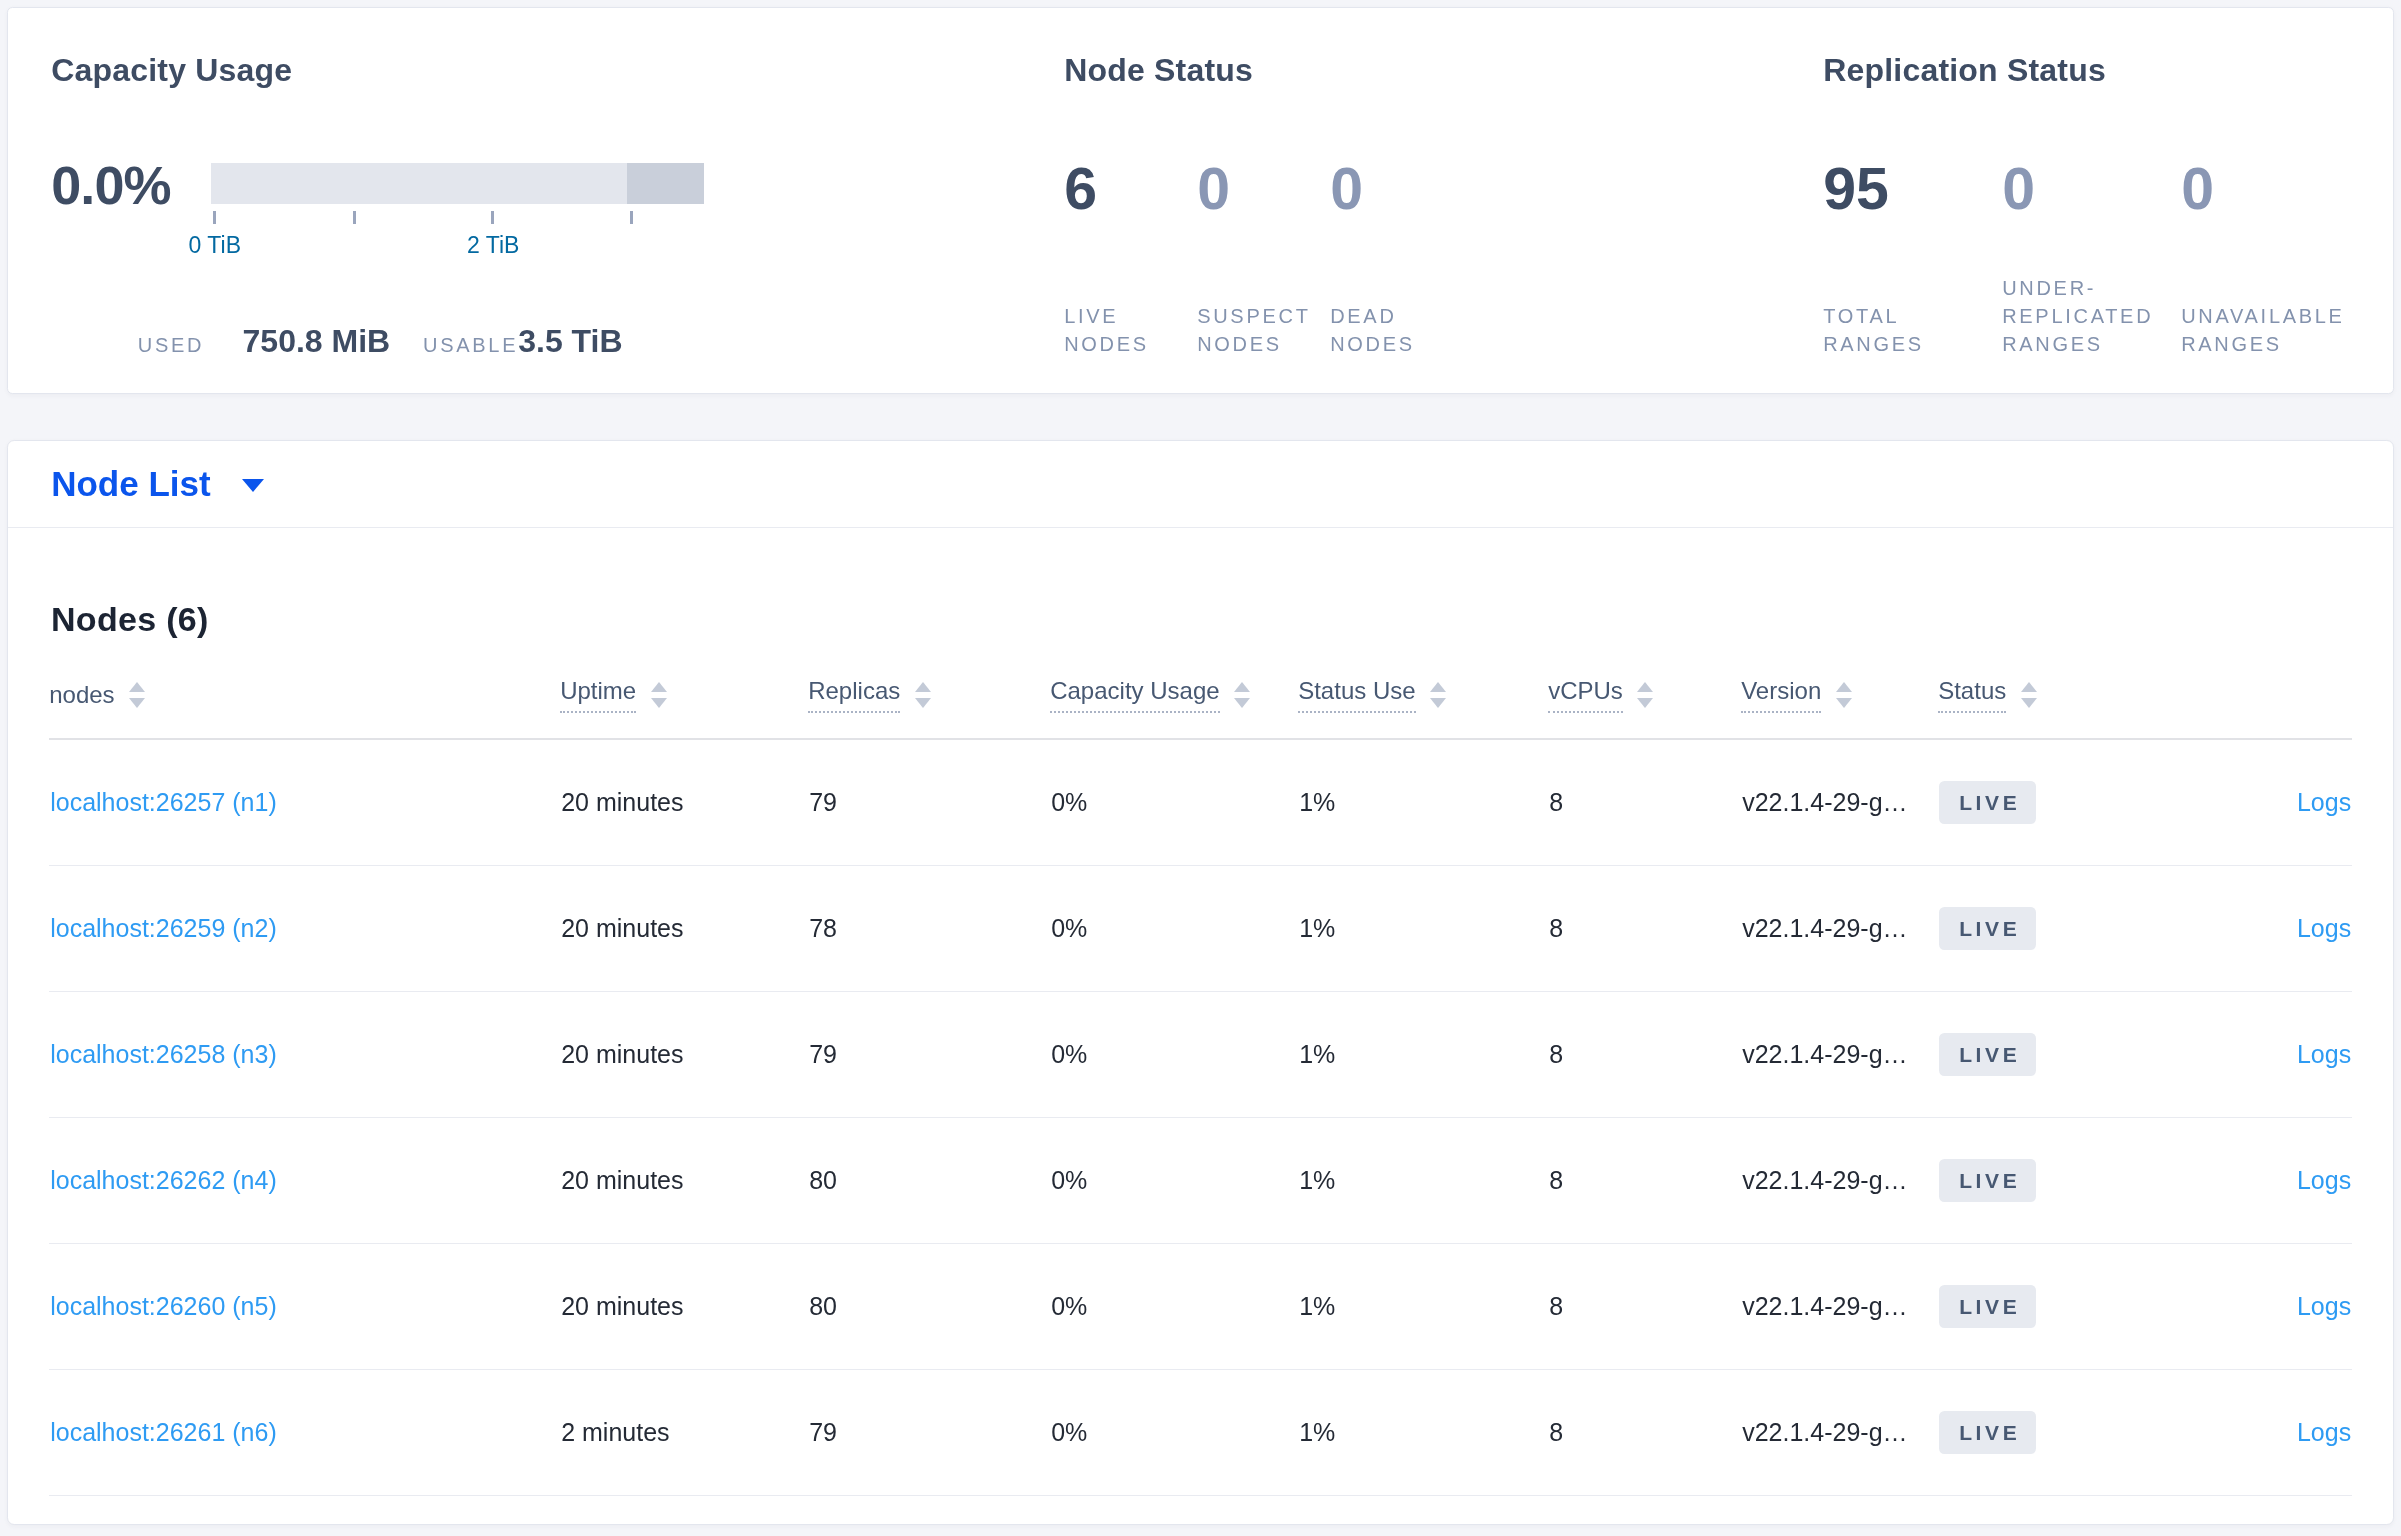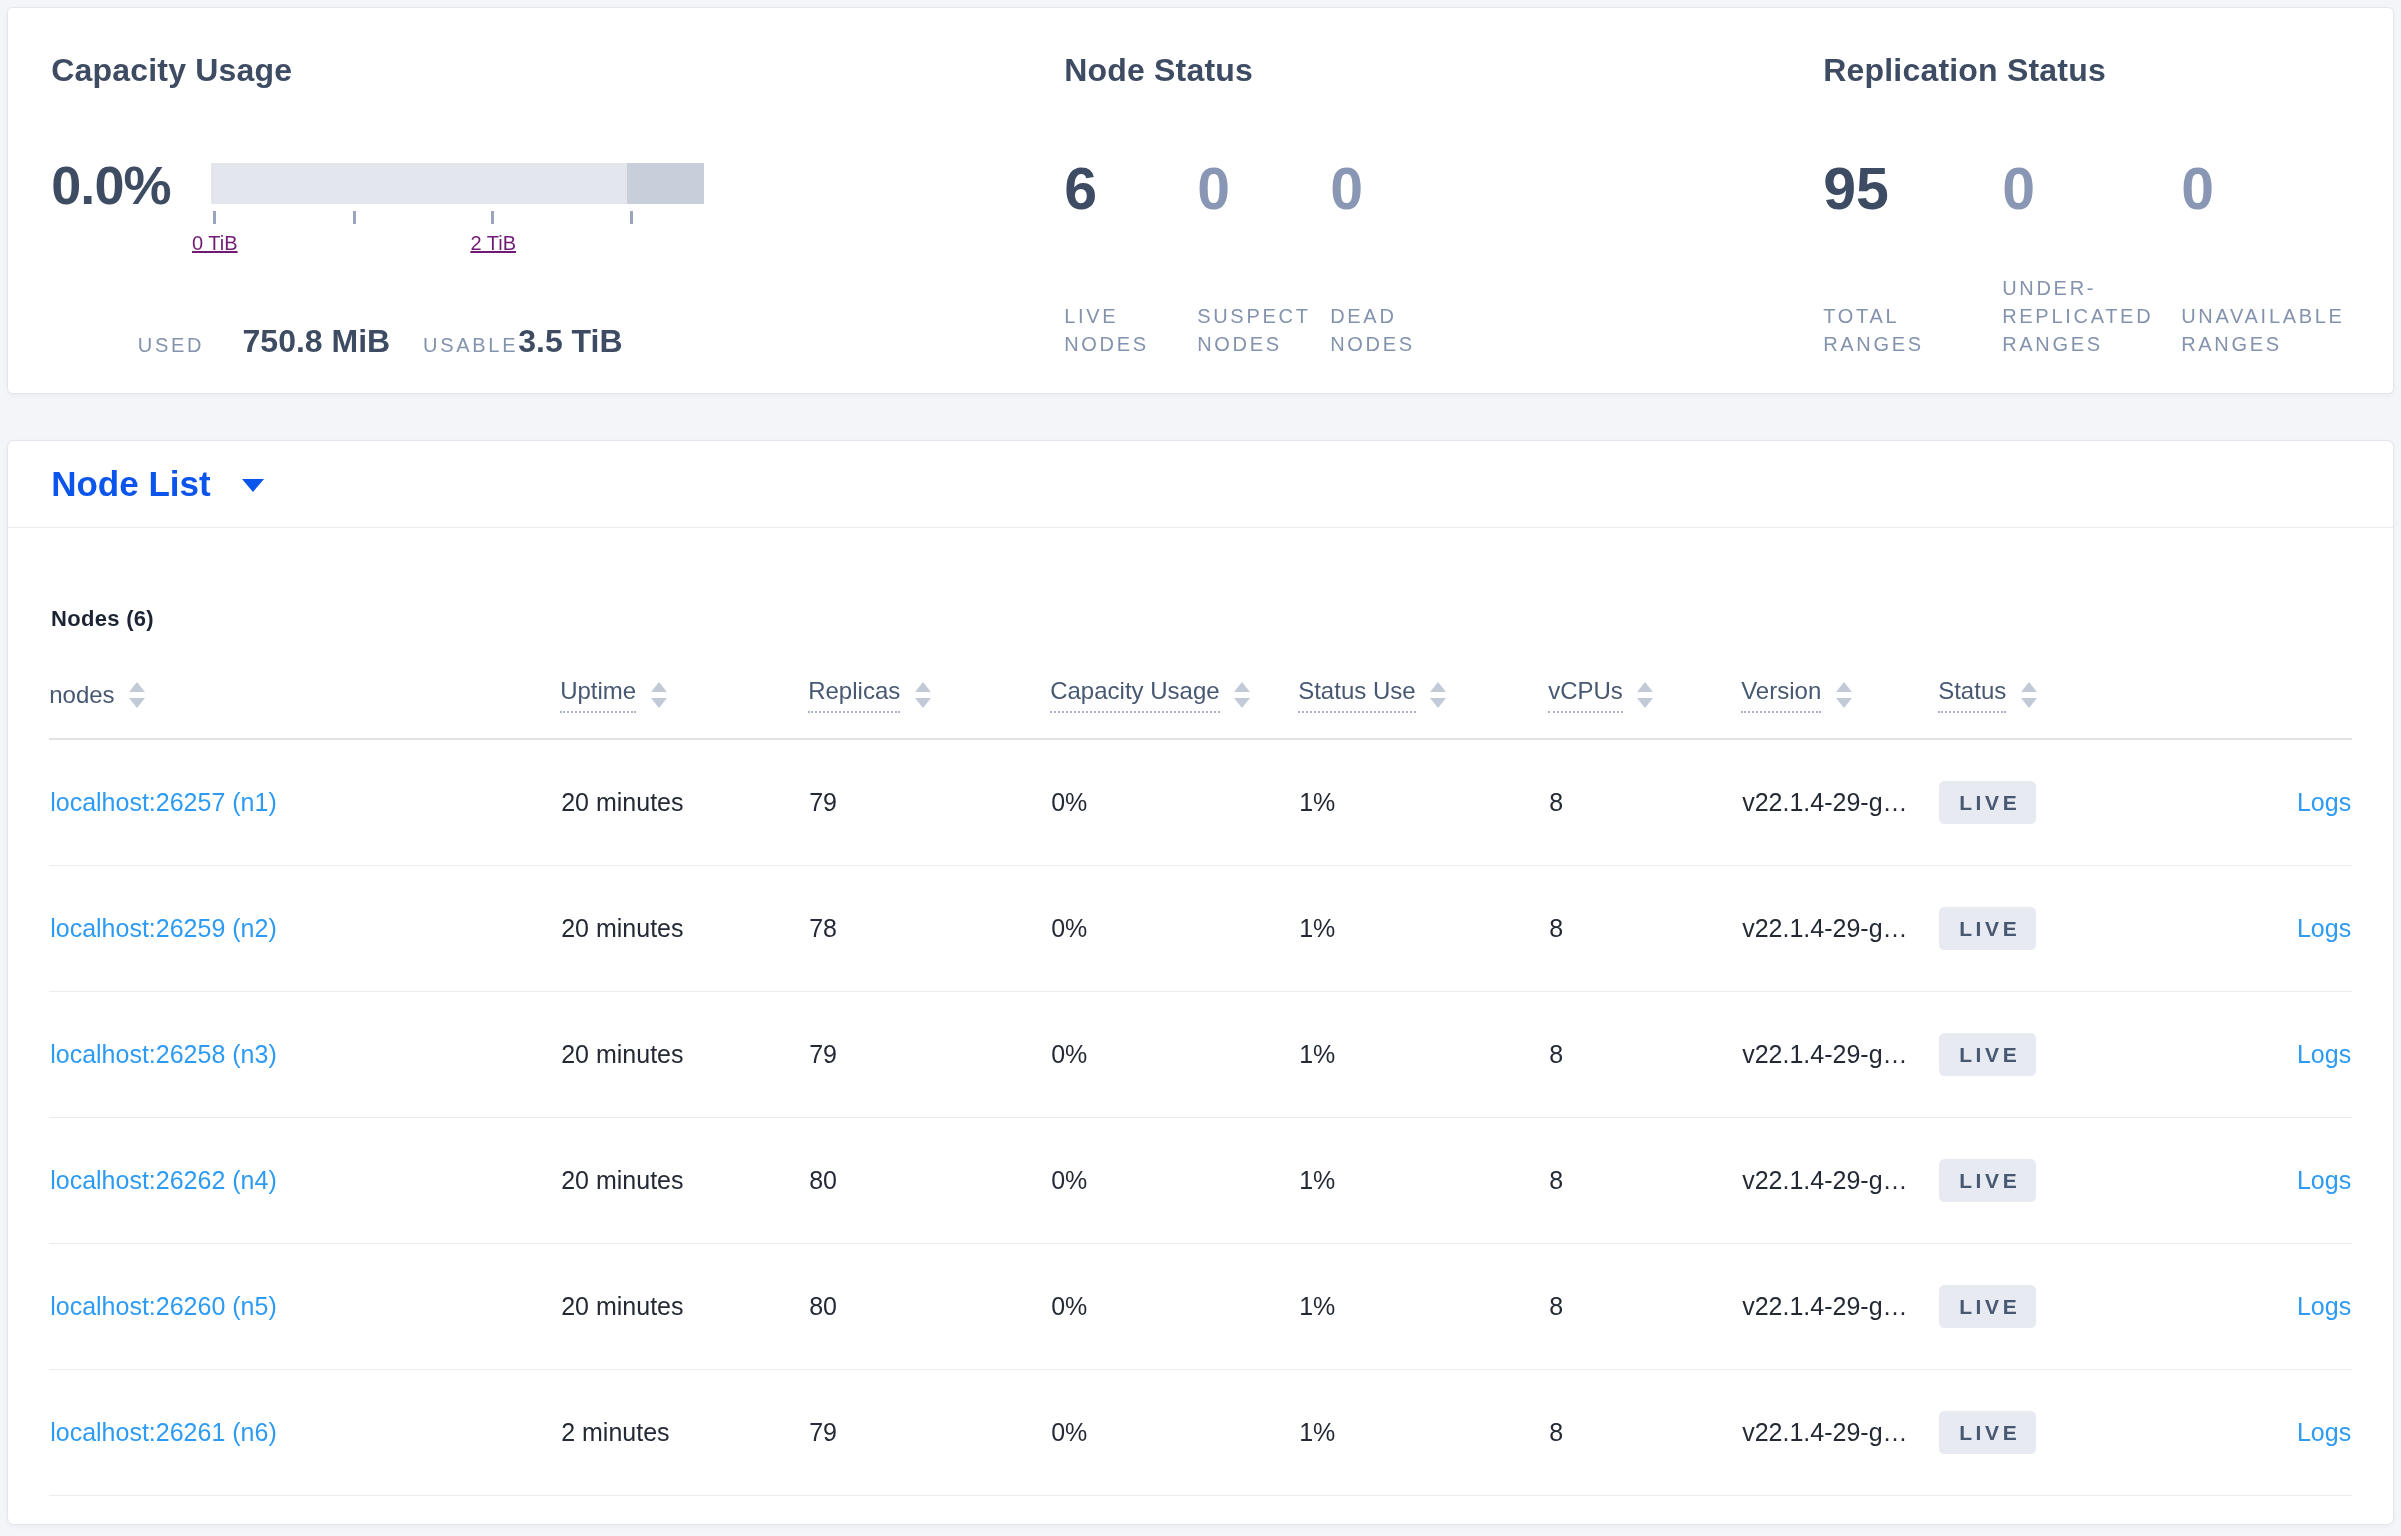--- a/index.html
+++ b/index.html
@@ -59,21 +59,21 @@
   }
   .cap-bar-zone{position:relative;flex:1;}
   .cap-bar{
     position:absolute;left:0;top:7.2px;width:493px;height:41px;background:var(--bar-light);
   }
   .cap-bar-dark{position:absolute;right:0;top:0;height:100%;width:77px;background:var(--bar-dark);}
   .tick{position:absolute;top:55px;width:2.7px;height:12.6px;background:#9aa5bd;}
   .tick.t0{left:1.8px;}.tick.t1{left:142px;}.tick.t2{left:280px;}.tick.t3{left:419px;}
   .tick-label{
     position:absolute;top:76px;transform:translateX(-50%);
-    font-size:20px;color:#701a75;white-space:nowrap;text-decoration:underline;
+    font-size:23px;color:#0369a1;white-space:nowrap;
   }
   .tick-label.l0{left:3.6px;}
   .tick-label.l2{left:282px;}
   .cap-used-row{display:flex;align-items:baseline;margin-top:59px;text-align:right;}
   .kv-label{
     font-size:20px;letter-spacing:2.7px;font-weight:500;color:var(--label-slate);
   }
   .kv-label.used{width:153px;}
   .kv-value{font-size:32px;font-weight:700;color:var(--dark-slate);}
   .kv-value.usedv{width:186px;}
@@ -88,21 +88,21 @@
   .viewbar-label{font-size:35px;font-weight:600;color:var(--accent-blue);}
   .caret-down{
     margin-left:31px;width:0;height:0;
     border-left:11.7px solid transparent;border-right:11.7px solid transparent;
     border-top:13.5px solid var(--accent-blue);margin-top:3.6px;
   }
 
   
   .table-wrap{padding:71px 41px 0 41px;}
   .table-title{
-    font-size:22px;line-height:40px;font-weight:600;color:#1c2433;
+    font-size:34px;line-height:40px;font-weight:600;color:#1c2433;
     margin:0 0 38px 1.8px;letter-spacing:0.3px;
   }
   table{width:100%;border-collapse:collapse;table-layout:fixed;}
   col.c-nodes{width:511px;}  col.c-uptime{width:248px;} col.c-replicas{width:242px;}
   col.c-capacity{width:248px;} col.c-memory{width:250px;} col.c-vcpus{width:193px;}
   col.c-version{width:197px;} col.c-status{width:186px;} col.c-logs{width:auto;}
   th{
     text-align:left;font-weight:500;font-size:24px;color:var(--header-slate);
     padding:0 0 25px 0;border-bottom:2.7px solid #e1e2e6;white-space:nowrap;
   }

